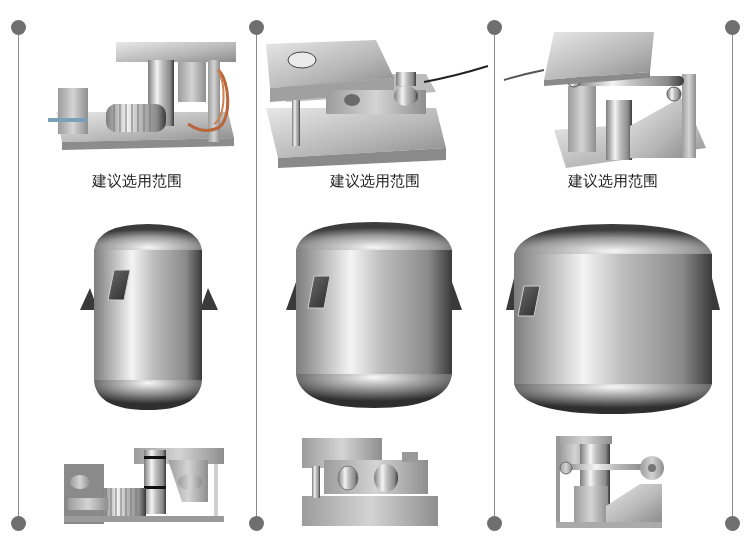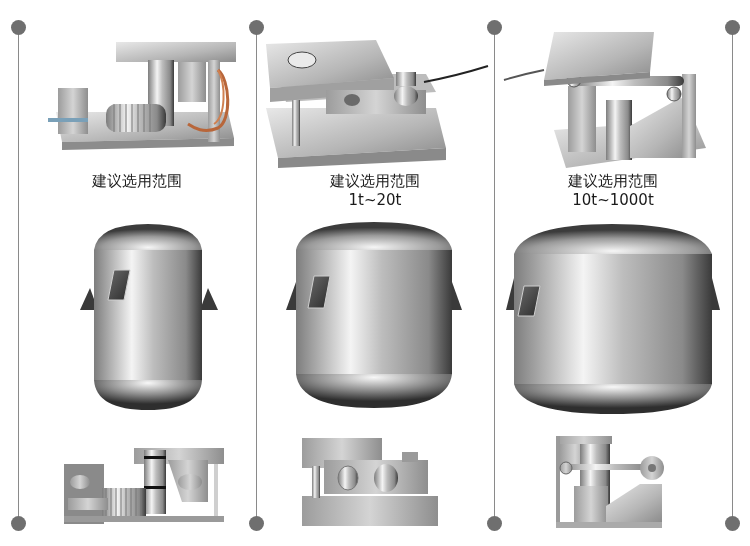--- a/index.html
+++ b/index.html
@@ -144,21 +144,20 @@
       <rect x="70" y="60" width="100" height="24" fill="url(#flat)"></rect>
       <ellipse cx="96" cy="70" rx="8" ry="6" fill="#6a6a6a"></ellipse>
       <ellipse cx="150" cy="66" rx="12" ry="10" fill="url(#steel)"></ellipse>
       <rect x="140" y="42" width="20" height="14" fill="url(#steel)"></rect>
       <path d="M168 52 Q200 46 232 36" fill="none" stroke="#222" stroke-width="2"></path>
       <ellipse cx="46" cy="30" rx="14" ry="8" fill="#eaeaea" stroke="#444"></ellipse>
     </svg>
   </div>
   <div class="caption">
     <div>建议选用范围</div>
-    <div>1t~20t</div>
   </div>
   <div class="tank">
     <svg width="238" height="200" viewBox="0 0 238 200">
       <polygon points="40,62 30,90 46,90" fill="#3a3a3a"></polygon>
       <polygon points="196,62 206,90 190,90" fill="#3a3a3a"></polygon>
       <path d="M40 30 Q46 2 118 2 Q190 2 196 30 Z" fill="url(#dome)"></path>
       <rect x="40" y="30" width="156" height="124" fill="url(#steel)"></rect>
       <path d="M40 154 L196 154 Q192 188 118 188 Q44 188 40 154 Z" fill="url(#domeb)"></path>
       <polygon points="58,56 74,56 68,88 52,88" fill="url(#window)" stroke="#cfcfcf" stroke-width="1"></polygon>
     </svg>
@@ -187,21 +186,20 @@
       <rect x="188" y="44" width="14" height="84" fill="url(#flat)"></rect>
       <rect x="80" y="46" width="110" height="10" rx="5" fill="url(#steel)"></rect>
       <circle cx="80" cy="50" r="7" fill="url(#steel)" stroke="#555"></circle>
       <circle cx="180" cy="64" r="7" fill="url(#steel)" stroke="#555"></circle>
       <polygon points="60,2 160,2 156,42 50,50" fill="url(#plate)"></polygon>
       <polygon points="50,50 156,42 156,48 50,56" fill="#8a8a8a"></polygon>
     </svg>
   </div>
   <div class="caption">
     <div>建议选用范围</div>
-    <div>10t~1000t</div>
   </div>
   <div class="tank">
     <svg width="238" height="200" viewBox="0 0 238 200">
       <polygon points="20,58 12,90 28,90" fill="#3a3a3a"></polygon>
       <polygon points="218,58 226,90 210,90" fill="#3a3a3a"></polygon>
       <path d="M20 34 Q30 4 118 4 Q206 4 218 34 Z" fill="url(#dome)"></path>
       <rect x="20" y="34" width="198" height="130" fill="url(#steel)"></rect>
       <path d="M20 164 L218 164 Q210 194 118 194 Q28 194 20 164 Z" fill="url(#domeb)"></path>
       <polygon points="30,66 46,66 40,96 24,96" fill="url(#window)" stroke="#cfcfcf" stroke-width="1"></polygon>
     </svg>

